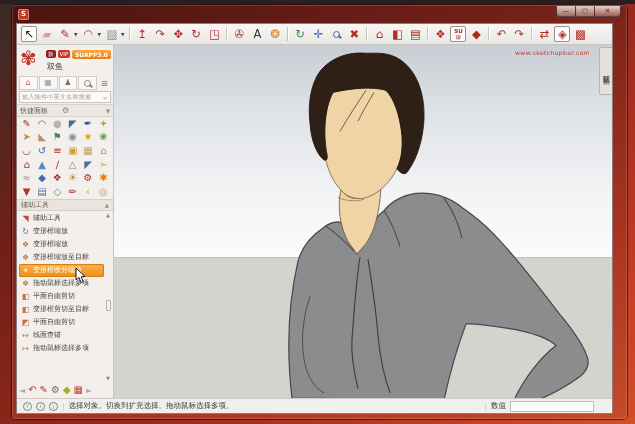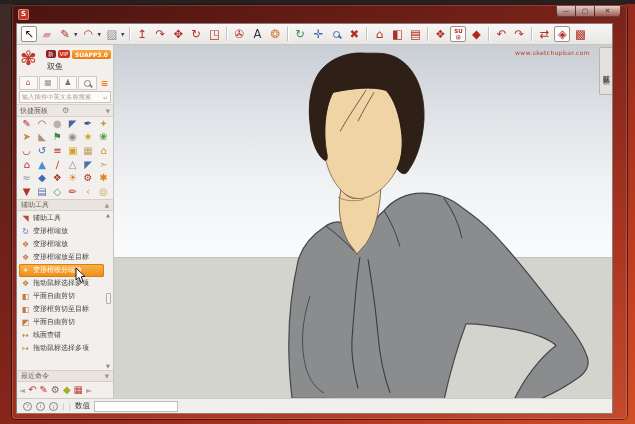--- a/index.html
+++ b/index.html
@@ -276,24 +276,20 @@
             </div>
             <div class="sb-rail">
               <span class="rail-up">▲</span>
               <span class="rail-thumb"></span>
               <span class="rail-dn">▼</span>
             </div>
             <div class="cursor-svg"><svg width="11" height="16" viewBox="0 0 11 16">
                 <polygon points="1,0 1,12 4,9.5 6,14.5 8.2,13.5 6.2,8.8 10,8.5" fill="#fff" stroke="#000" stroke-width="0.9"></polygon>
               </svg></div>
           </div>
-        <div class="sb-sect">
-          <span>最近命令</span>
-          <span class="car">▼</span>
-        </div>
         <div class="sb-recent">
             <span class="arr">◄</span>
             <span class="ri" style="color: rgb(192, 57, 43);">↶</span>
             <span class="ri" style="color: rgb(192, 57, 43);">✎</span>
             <span class="ri" style="color: rgb(138, 111, 82);">⚙</span>
             <span class="ri" style="color: rgb(164, 176, 42);">◆</span>
             <span class="ri" style="color: rgb(192, 57, 43);">▦</span>
             <span class="arr">►</span>
           </div>
       </div>
@@ -323,18 +319,19 @@
           <div class="wm-url">www.sketchupbar.com</div>
         </div>
         <div class="right-tab">默认面板</div>
       </div>
     </div>
     <div class="statusbar">
       <span class="st-ico">?</span>
       <span class="st-ico">i</span>
       <span class="st-ico">¡</span>
       <span class="st-sep">|</span>
+      <span class="st-msg">选择对象。切换到扩充选择。拖动鼠标选择多项。</span>
       <span class="st-sep">|</span>
       <span class="st-val-label">数值</span>
       <span class="st-val-box"></span>
     </div>
   </div>
 </div>
 
 </body></html>

